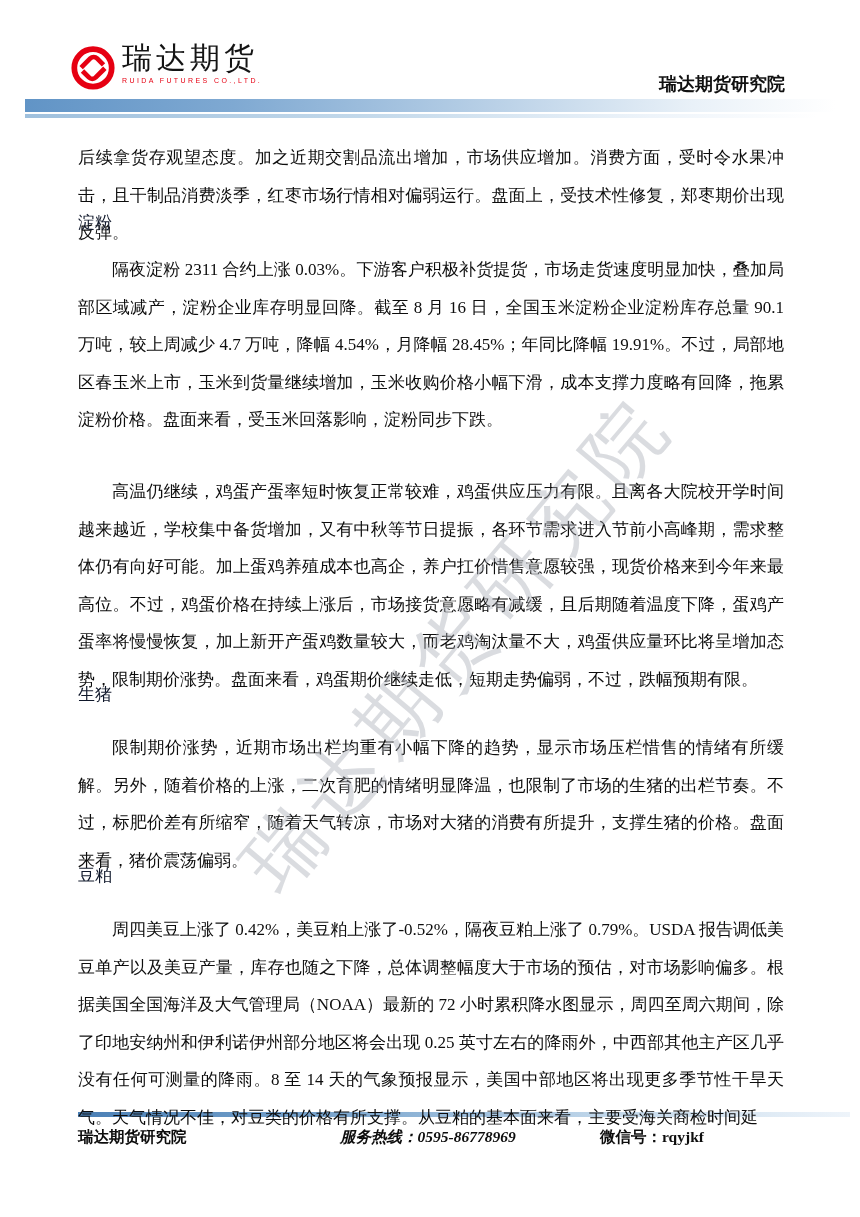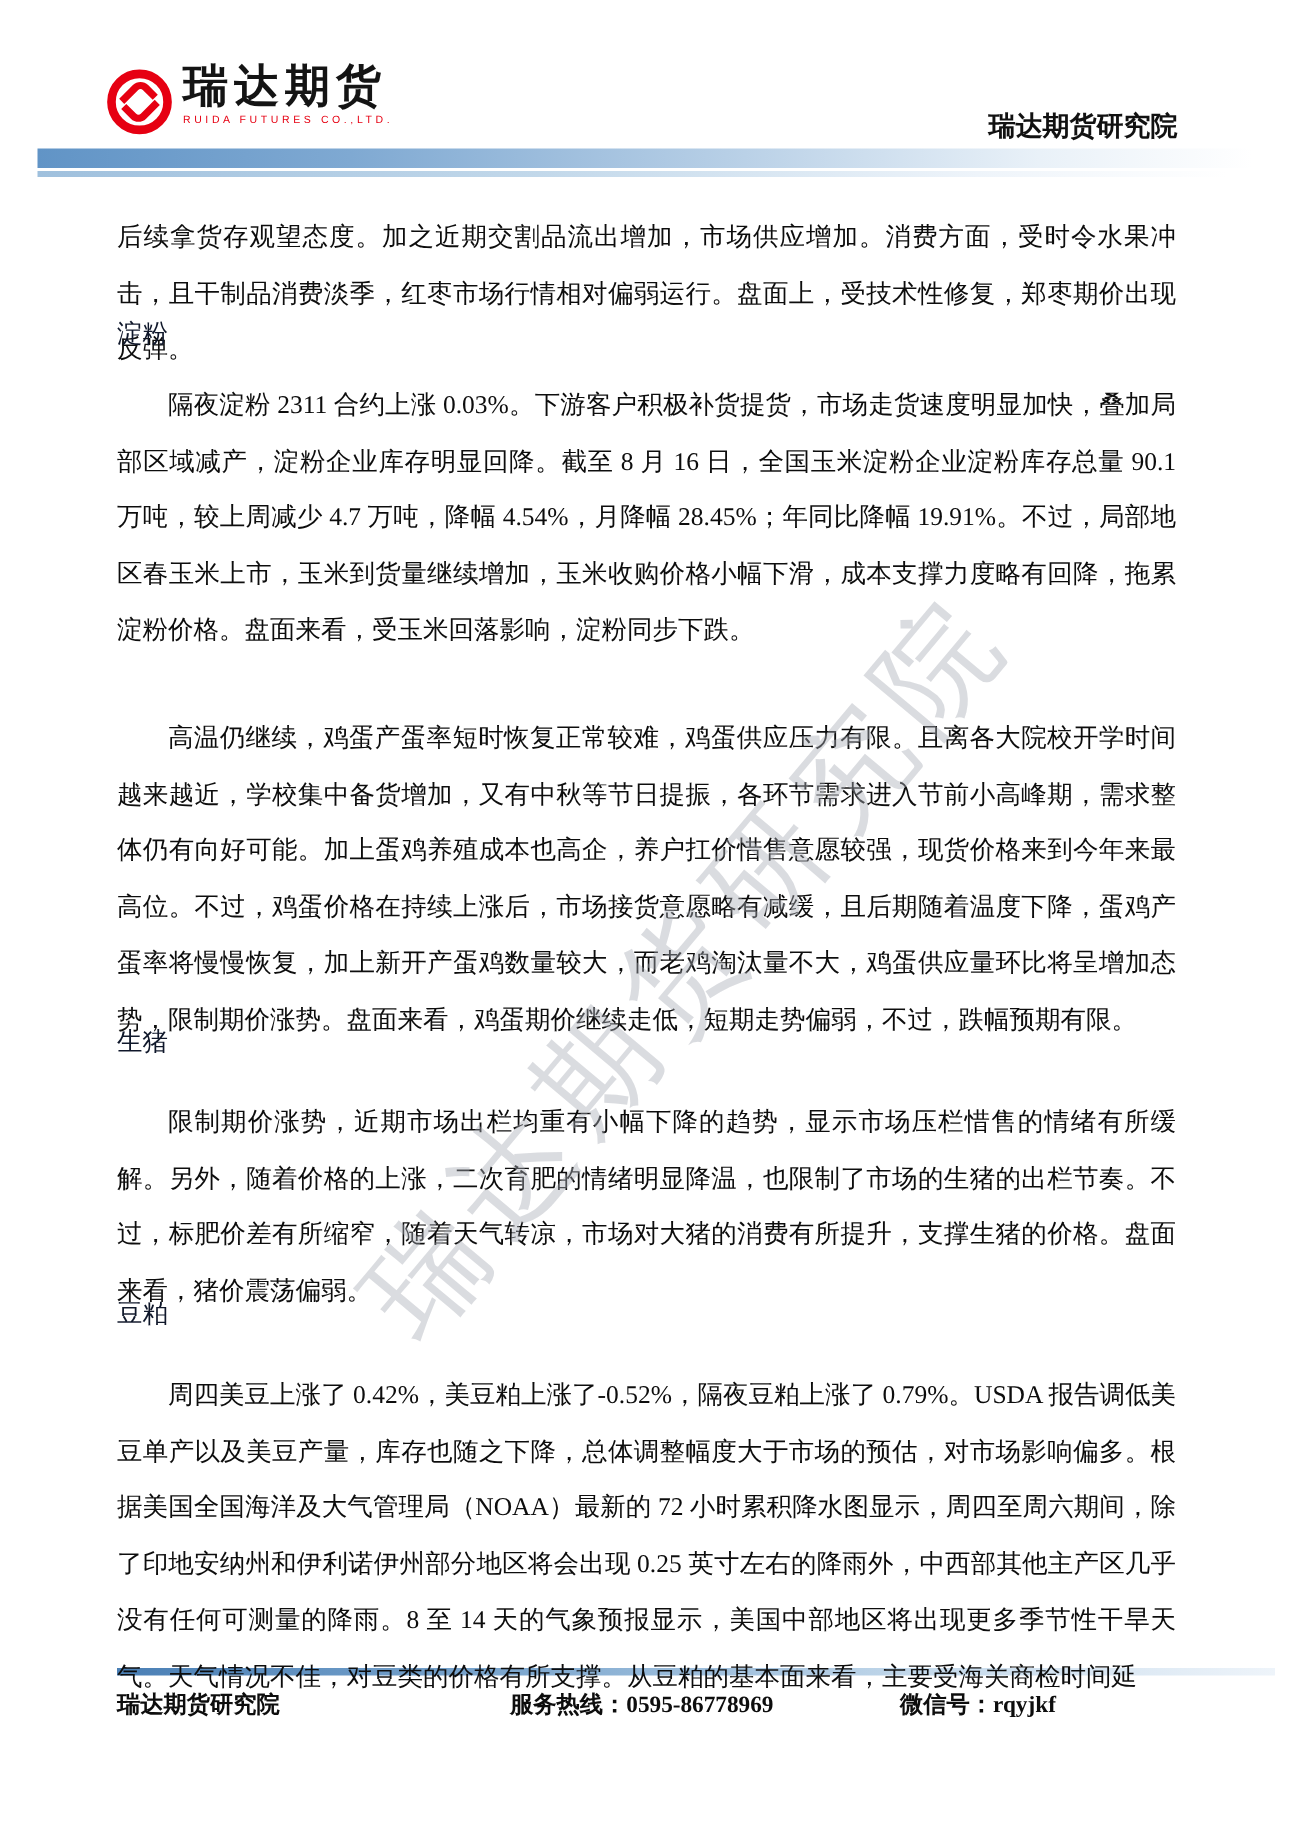--- a/index.html
+++ b/index.html
@@ -11,21 +11,21 @@
     font-family:"Liberation Serif","DejaVu Serif",serif;
     color:#111;
   }
 
   
   .logo{position:absolute;left:70px;top:40px;display:flex;align-items:flex-start;}
   .logo-mark{width:46px;height:52px;margin-right:6px;}
   .logo-textwrap{display:flex;flex-direction:column;}
   .logo-brand{
     font-family:"Liberation Sans","DejaVu Sans",sans-serif;
-    font-weight:bold;font-size:30px;line-height:36px;letter-spacing:4px;color:#141414;
+    font-weight:normal;font-size:30px;line-height:36px;letter-spacing:4px;color:#141414;
   }
   .logo-sub{
     font-family:"Liberation Sans","DejaVu Sans",sans-serif;
     font-size:7px;letter-spacing:2.4px;color:#e60012;margin-top:1px;
   }
   .header-title{
     position:absolute;right:75px;top:72px;
     font-weight:bold;font-size:18px;color:#111;
     font-family:"Liberation Serif","DejaVu Serif",serif;
   }
@@ -69,21 +69,21 @@
   .footer-bar{
     position:absolute;left:78px;top:1112px;width:772px;height:5px;
     background:linear-gradient(to right,#4a7fb5 0%,#7ea8cf 35%,#c4d9eb 70%,#eef4fa 100%);
   }
   .footer-item{
     position:absolute;top:1127px;
     font-weight:bold;font-size:15.5px;color:#0d0d0d;line-height:20px;
     font-family:"Liberation Serif","DejaVu Serif",serif;
   }
   .f-left{left:78px;}
-  .f-mid{left:340px;}
+  .f-mid{left:340px;font-style:italic;}
   .f-right{left:600px;}
 </style>
 </head>
 <body>
 
 <div class="page">
 
   <div class="logo">
     <span class="logo-mark">
       <svg width="46" height="52" viewBox="0 0 48 54">

